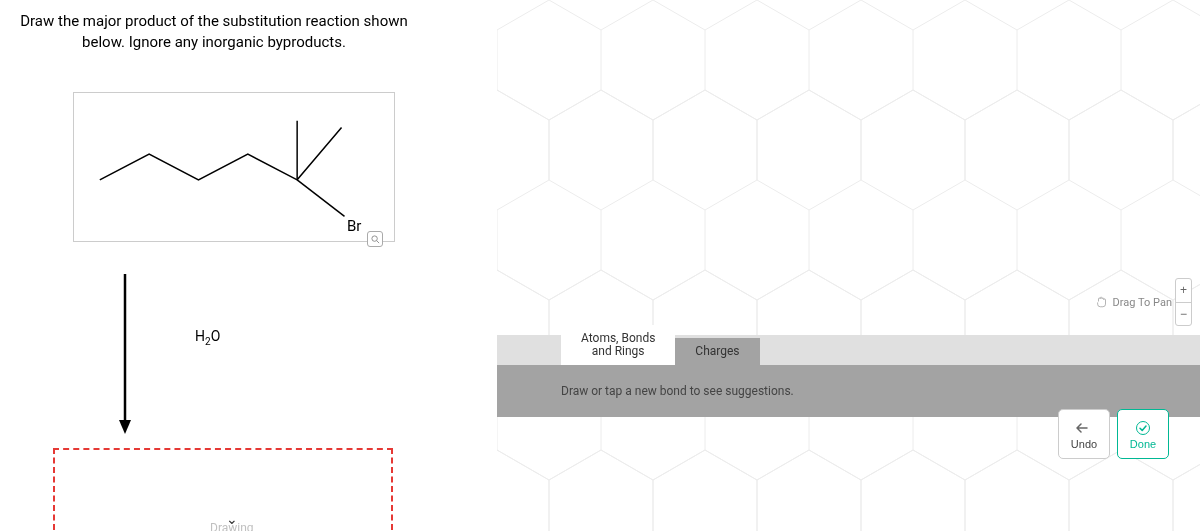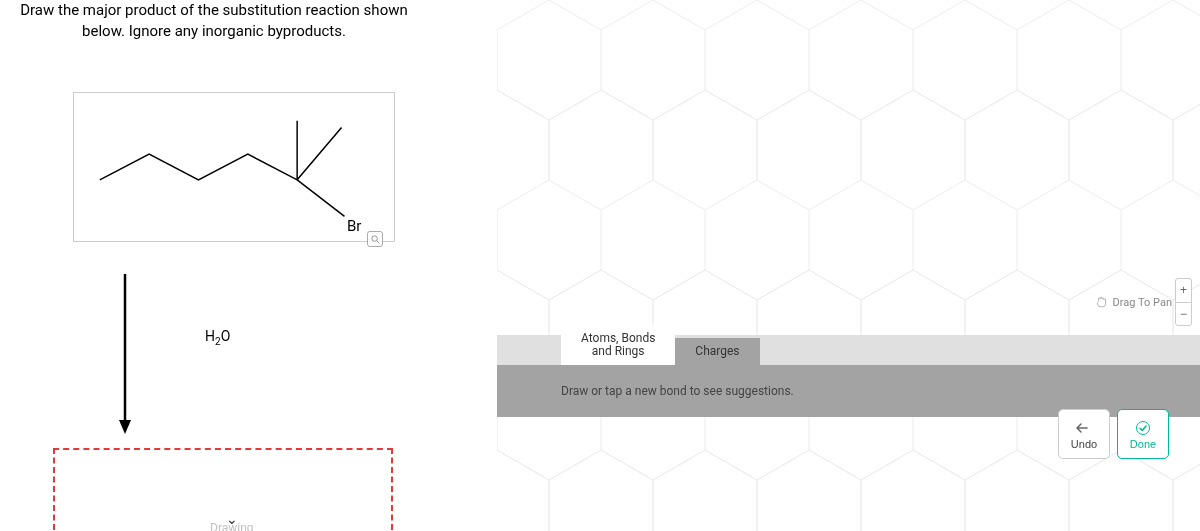--- a/index.html
+++ b/index.html
@@ -1,25 +1,25 @@
 <!DOCTYPE html>
 <html><head>
 <meta charset="utf-8">
 <style>
   * { box-sizing: border-box; margin: 0; padding: 0; }
   body { font-family: -apple-system, BlinkMacSystemFont, "Segoe UI", Roboto, Helvetica, Arial, sans-serif; width: 1200px; height: 531px; background: #fff; position: relative; overflow: hidden; }
   .left-panel { position: absolute; left: 0; top: 0; width: 490px; height: 531px; }
-  .question { position: absolute; left: 14px; top: 0; width: 400px; font-size: 15px; line-height: 1.4; color: #000; text-align: center; }
+  .question { position: absolute; left: 14px; top: 11px; width: 400px; font-size: 15px; line-height: 1.4; color: #000; text-align: center; }
   .struct-box { position: absolute; left: 73px; top: 92px; width: 322px; height: 150px; border: 1px solid #ccc; }
   .struct-box svg { width: 100%; height: 100%; }
   .br-label { position: absolute; left: 347px; top: 217px; font-size: 15px; color: #000; text-align: right; }
   .zoom-btn { position: absolute; left: 367px; top: 231px; width: 16px; height: 16px; border: 1px solid #aaa; border-radius: 3px; display: flex; align-items: center; justify-content: center; font-size: 9px; cursor: pointer; background: #fff; color: #666; }
   .arrow-down { position: absolute; left: 123px; top: 274px; width: 4px; height: 155px; }
   .arrow-down svg { display: block; }
-  .reagent { position: absolute; left: 205px; top: 328px; font-size: 14px; color: #000; }
+  .reagent { position: absolute; left: 195px; top: 328px; font-size: 14px; color: #000; }
   .reagent sub { font-size: 10px; }
   .dashed-box { position: absolute; left: 53px; top: 448px; width: 340px; height: 82px; border: 2px dashed #e53935; border-bottom: none; }
   .drawing-label { position: absolute; left: 210px; top: 521px; font-size: 12px; color: #c0c0c0; }
   .chevron { position: absolute; left: 226px; top: 511px; font-size: 14px; color: #333; }
 
   .right-panel { position: absolute; left: 497px; top: 0; width: 703px; height: 531px; background: #fff; }
   .hex-area { position: absolute; left: 0; top: 0; width: 703px; height: 531px; overflow: hidden; }
   .hexgrid { position: absolute; left: 0; top: 0; }
   .drag-hint { position: absolute; right: 28px; top: 294px; font-size: 11px; color: #888; display: flex; align-items: flex-end; gap: 4px; }
   .drag-hint svg { width: 14px; height: 15px; }

